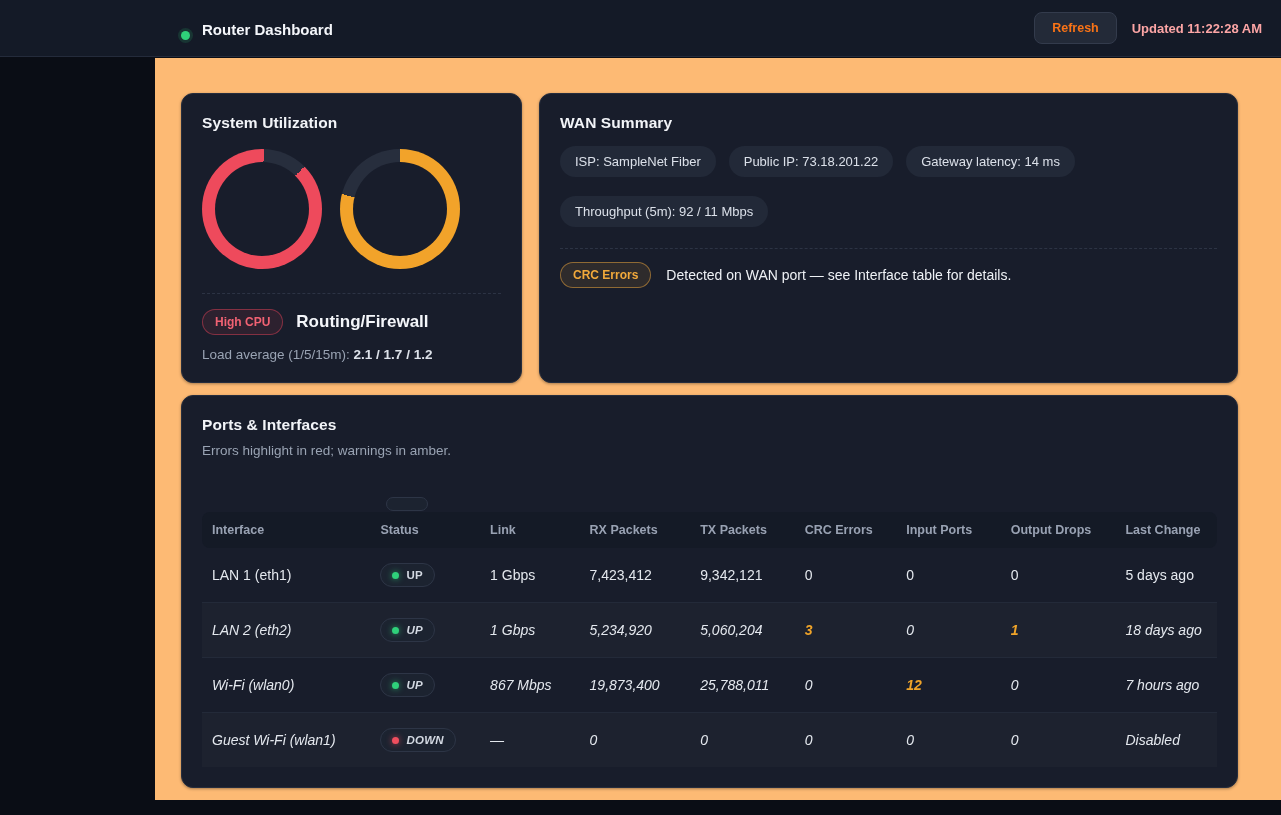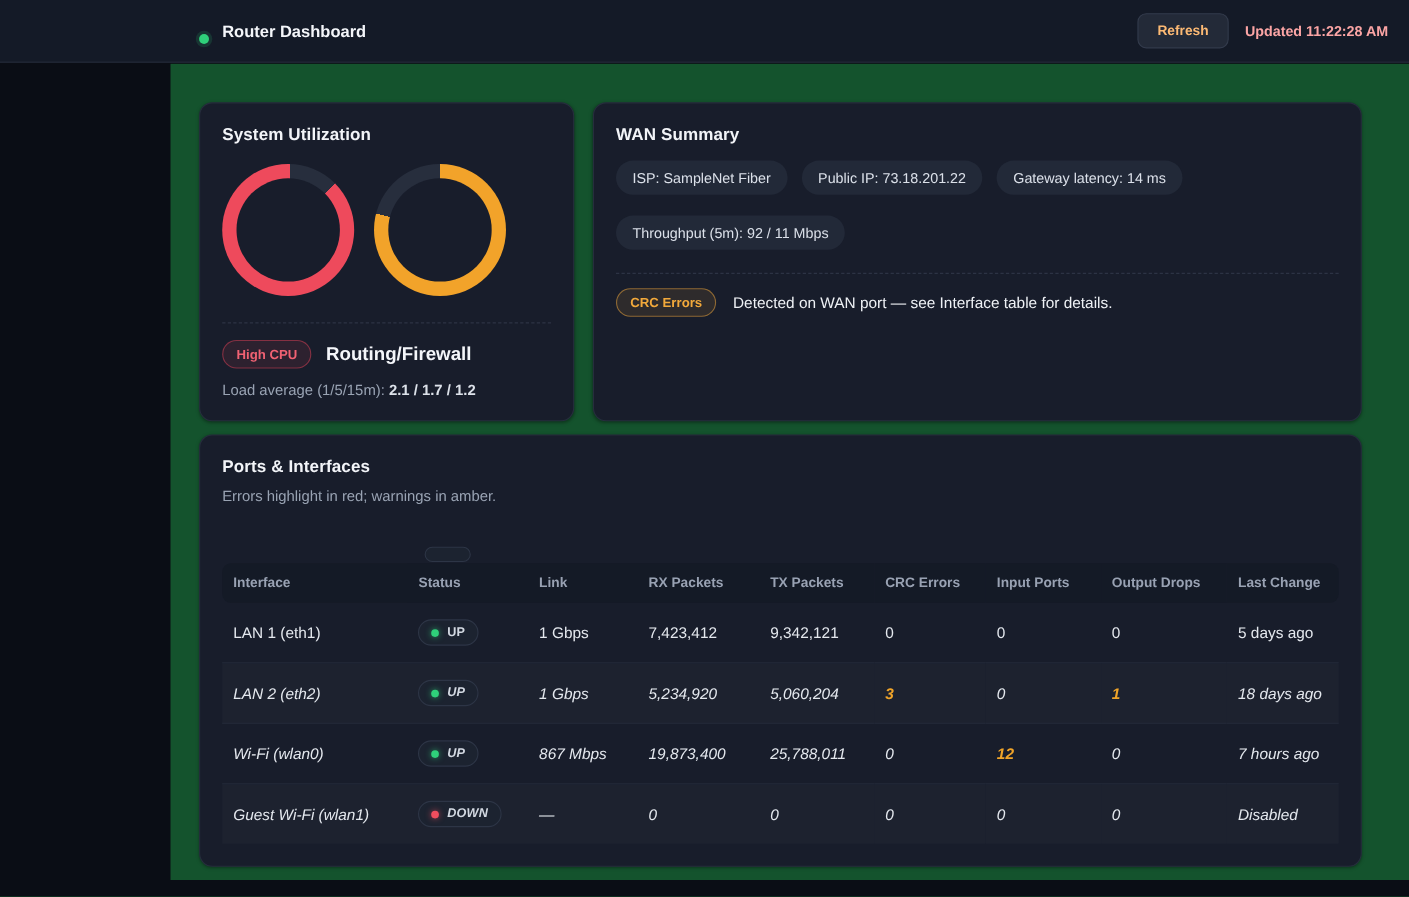--- a/index.html
+++ b/index.html
@@ -24,31 +24,31 @@
   .status-dot {
     width:9px; height:9px; border-radius:50%;
     background:#2fd07a; box-shadow:0 0 0 3px rgba(47,208,122,0.15);
     margin:14px 12px 0 0;
   }
   .tb-title { font-size:15px; font-weight:700; color:#f4f6fa; margin-top:4px; }
   .tb-sub { font-size:13px; color:#a9b2c0; margin-top:4px; }
   .tb-right { display:flex; align-items:center; }
   .refresh-btn {
     font-family:inherit;
-    background:#232a38; color:#fdba74;
+    background:#232a38; color:#f97316;
     border:1px solid #333b4c; border-radius:8px;
     padding:8px 17px; font-size:12.5px; font-weight:600;
     cursor:pointer; margin-right:15px;
   }
   .updated { font-size:13px; font-weight:700; color:#fca5a5; }
 
   
   .surface {
     position:absolute; top:58px; left:155px; right:0; bottom:15px;
-    background:#14532d;
+    background:#fdba74;
     padding:35px 43px 0 26px;
     overflow:hidden;
   }
 
   .card {
     background:#181d2b;
     border:1px solid #262d3d;
     border-radius:12px;
     padding:20px;
     box-shadow:0 1px 3px rgba(0,0,0,0.35);

